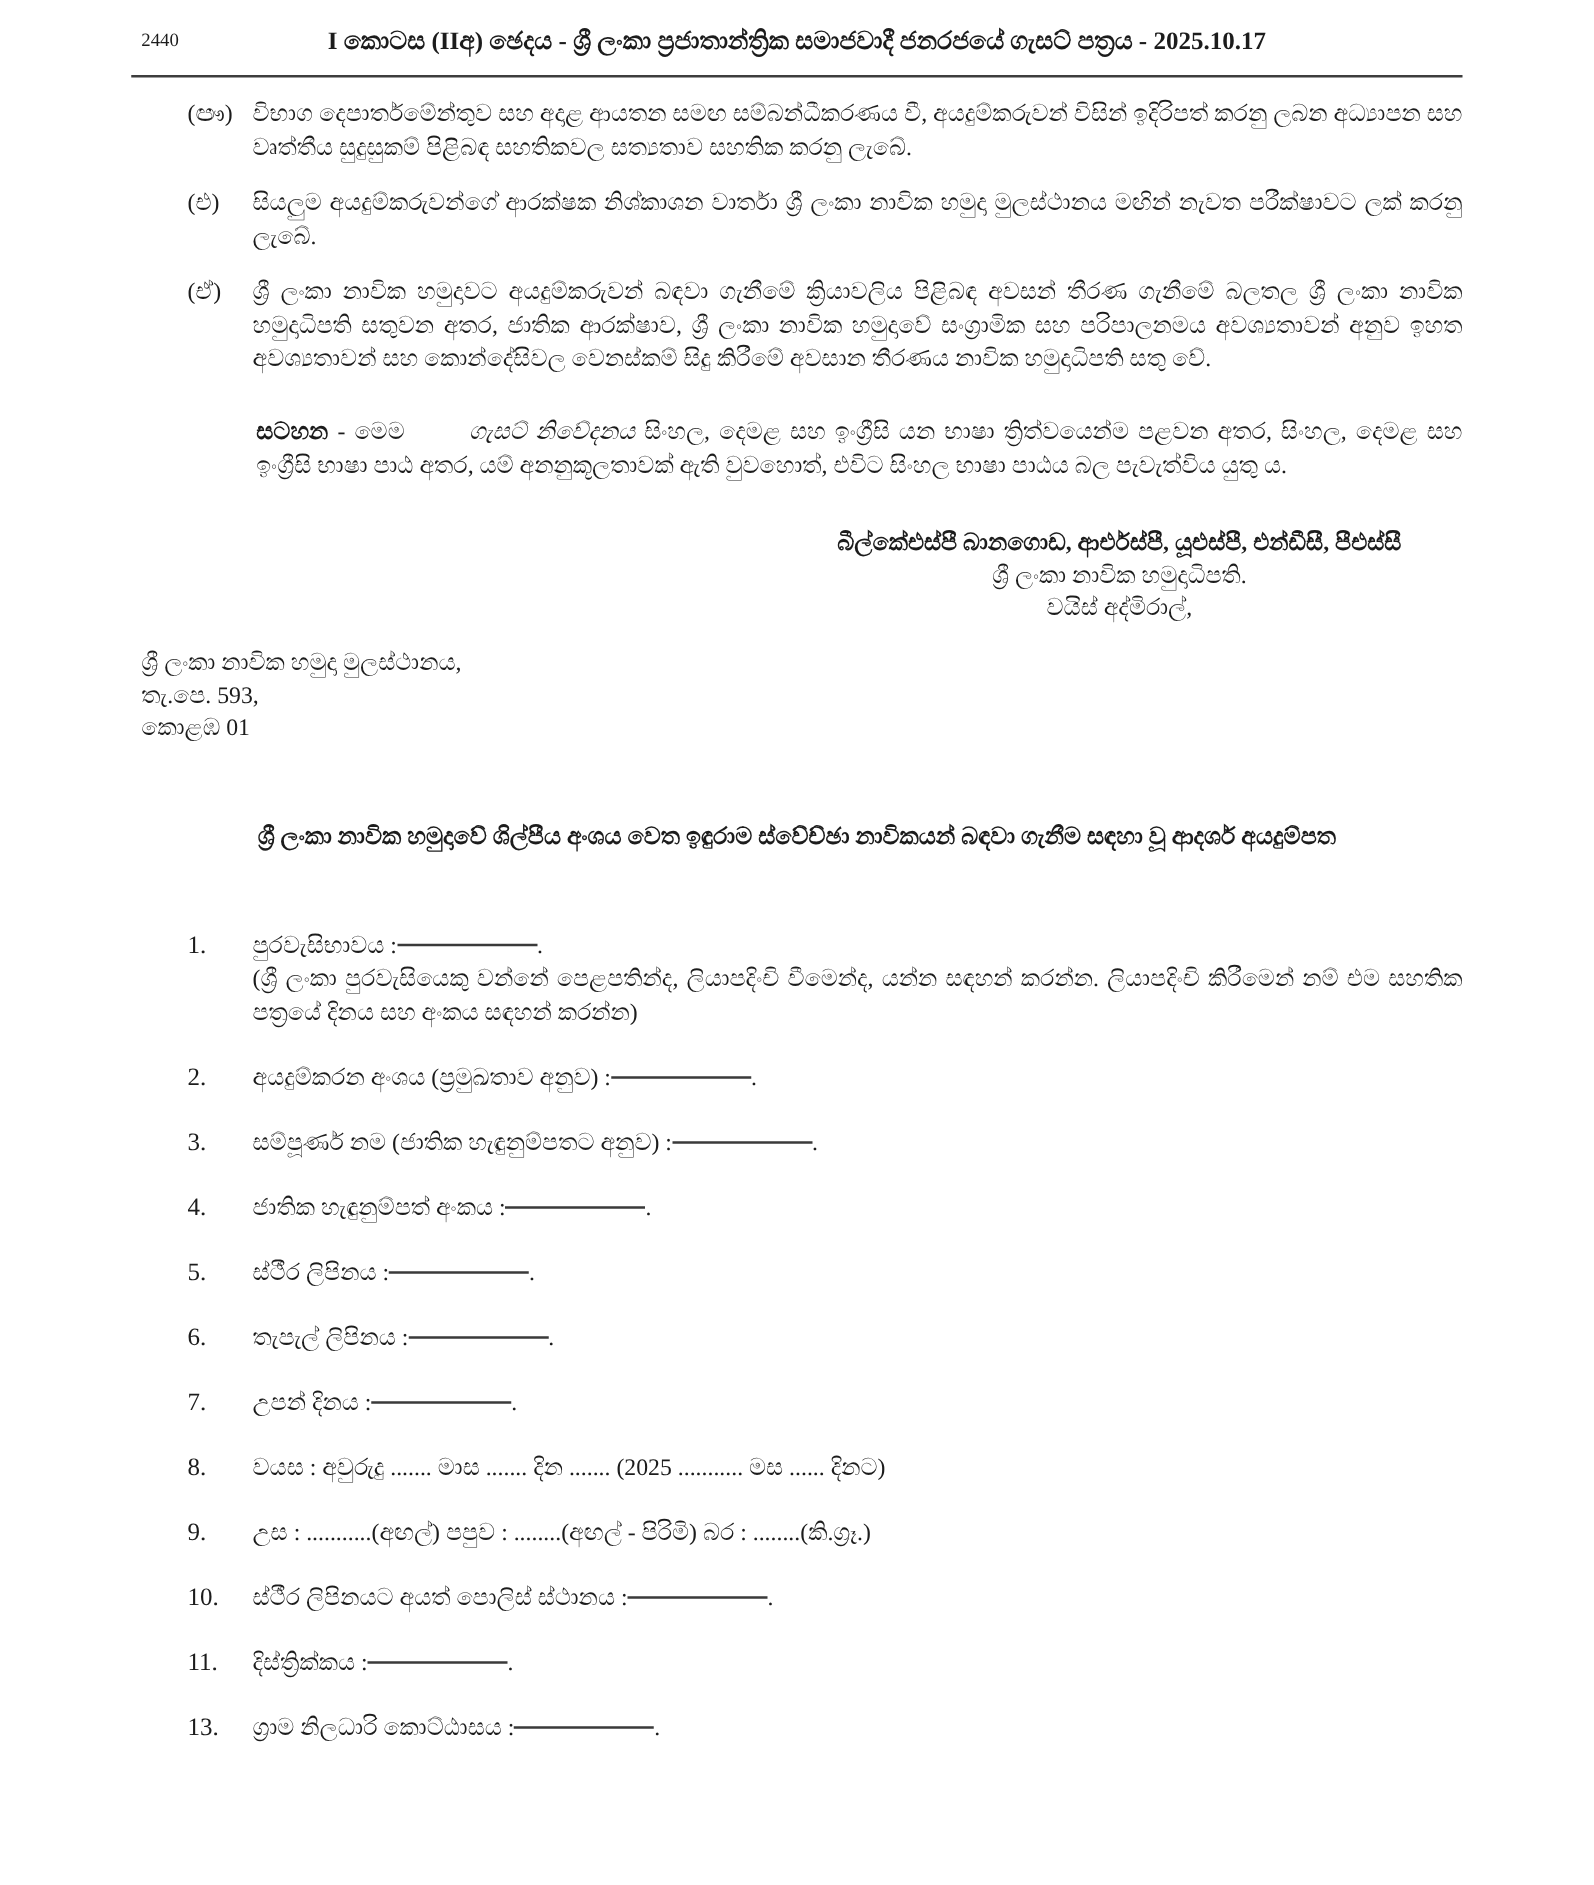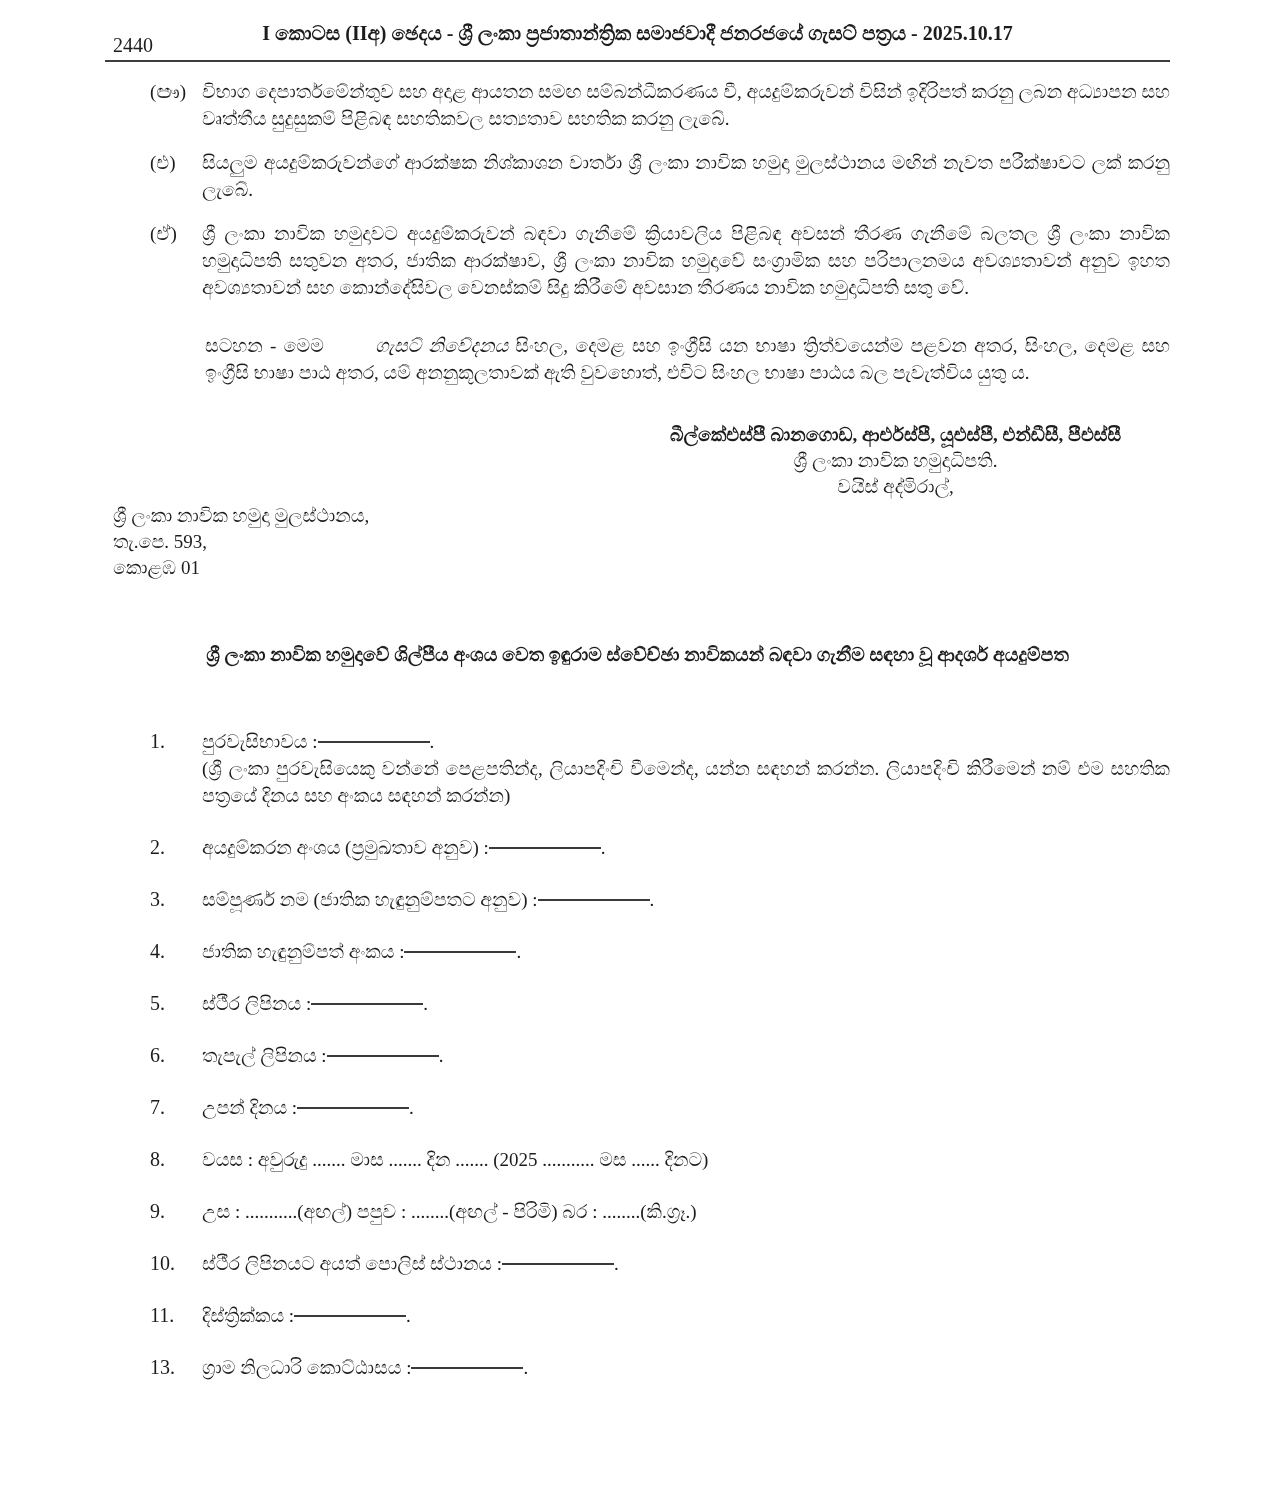--- a/index.html
+++ b/index.html
@@ -21,22 +21,22 @@
     line-height: 27px;
   }
   
   .hdr {
     position: relative;
     height: 30px;
   }
   .page-num {
     position: absolute;
     left: 8px;
-    top: 12px;
-    font-size: 20px;
+    top: 0;
+    font-size: 15px;
   }
   .hdr-title {
     display: block;
     text-align: center;
     font-weight: bold;
     font-size: 20px;
   }
   .rule {
     border: none;
     border-top: 2.5px solid #3d3d3d;
@@ -53,33 +53,33 @@
   }
   .lpara .ptext {
     flex: 1;
     text-align: justify;
   }
   
   .note {
     margin: 31px 0 0 100px;
     text-align: justify;
   }
-  .note b { font-weight: normal; }
+  .note b { font-weight: bold; }
   .note i { font-style: italic; margin-left: 44px; }
   
   .signature {
     margin: 36px 12px 0 auto;
     width: 525px;
     text-align: center;
     line-height: 26px;
   }
   .sig-name { font-weight: bold; }
   
   .address {
-    margin: 3px 0 0 8px;
+    margin: 18px 0 0 8px;
     line-height: 26px;
   }
   
   .form-heading {
     margin: 60px 0 0 0;
     text-align: center;
     font-weight: bold;
     font-size: 19px;
   }
   

